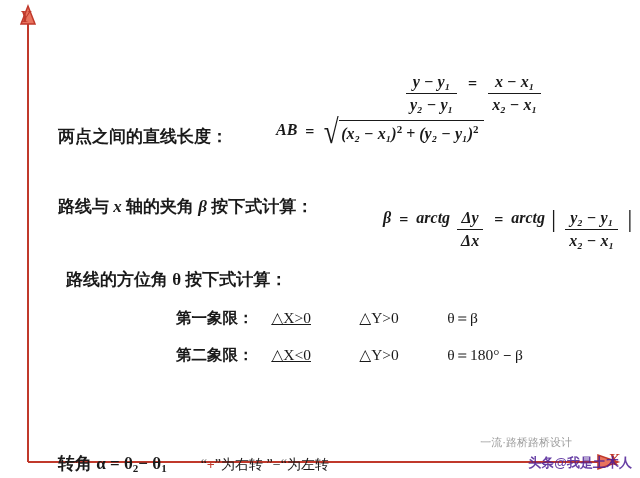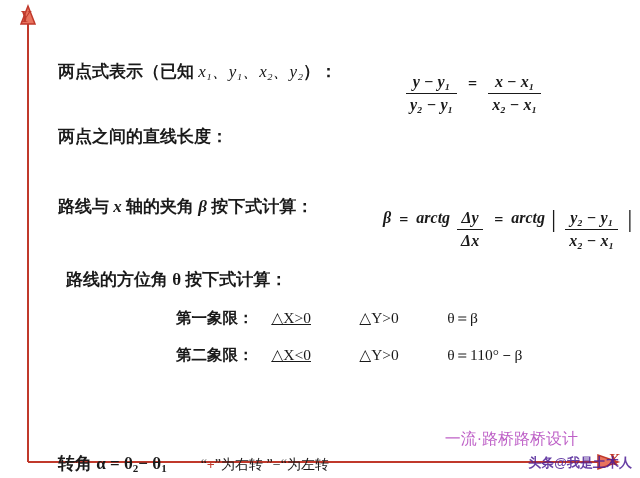--- a/index.html
+++ b/index.html
@@ -167,25 +167,25 @@
     bottom: 6px;
     font-family: "Liberation Sans", sans-serif;
     font-size: 13px;
     color: #4c1d95;
     opacity: 0.85;
     white-space: nowrap;
     font-weight: bold;
   }
   #watermark-ghost {
     position: absolute;
-    right: 62px;
+    right: 68px;
     bottom: 28px;
     font-family: "Liberation Sans", sans-serif;
-    font-size: 16px;
-    color: #a21caf;
+    font-size: 11px;
+    color: #737373;
     opacity: 0.7;
     white-space: nowrap;
   }
 </style>
 </head>
 <body>
 
 <svg id="axis-frame" viewBox="0 0 640 478">
 
   <line x1="28" y1="22" x2="28" y2="462" stroke="#c0392b" stroke-width="2"></line>
@@ -194,37 +194,41 @@
 
   <line x1="28" y1="462" x2="600" y2="462" stroke="#c0392b" stroke-width="2"></line>
 
   <polygon points="618,462 598,455 598,469" fill="#e8735e" stroke="#c0392b" stroke-width="1.5"></polygon>
 </svg>
 <div class="axis-label" id="axis-label-y">Y</div>
 <div class="axis-label" id="axis-label-x">X</div>
 
 <div id="content">
 
-  <div class="line" style="left:0px; top:20px;">
-    <span class="lead"><span>两点式表示（已知 </span><span class="var norm">x₁、y₁、x₂、y₂</span><span>）：</span></span>
-  </div>
   <div class="line math" style="left:345px; top:12px;">
     <span class="frac">
       <span class="num">y − y₁</span>
       <span class="den">y₂ − y₁</span>
     </span>
     <span class="eq">=</span>
     <span class="frac">
       <span class="num">x − x₁</span>
       <span class="den">x₂ − x₁</span>
     </span>
   </div>
 
   <div class="line" style="left:0px; top:85px;">
     <span class="lead">两点之间的直线长度：</span>
+  </div>
+  <div class="line math" style="left:218px; top:78px;">
+    <span>AB</span>
+    <span class="eq">=</span>
+    <span class="radical">
+      <span class="sign">√</span><span class="body"><span>(x₂ − x₁)</span><span class="sup">2</span><span style="font-style:normal;">&nbsp;</span><span style="font-style:normal;">+</span><span style="font-style:normal;">&nbsp;</span><span>(y₂ − y₁)</span><span class="sup">2</span></span>
+    </span>
   </div>
 
   <div class="line" style="left:0px; top:155px;">
     <span class="lead"><span>路线与 </span><span class="var">x</span><span> 轴的夹角 </span><span class="var">β</span><span> 按下式计算：</span></span>
   </div>
   <div class="line math" style="left:325px; top:148px;">
     <span>β</span>
     <span class="eq">=</span>
     <span>arctg</span>
     <span class="frac">
@@ -249,21 +253,21 @@
     <span class="qname"><span>第</span><span>一</span><span>象限：</span></span>
     <span class="qcell c-dx" style="padding-left:14px;">△X&gt;0</span>
     <span class="qcell c-dy">△Y&gt;0</span>
     <span class="qcell">θ＝β</span>
   </div>
 
   <div class="quad" style="left:118px; top:305px;">
     <span class="qname"><span>第</span><span>二</span><span>象限：</span></span>
     <span class="qcell c-dx" style="padding-left:14px;">△X&lt;0</span>
     <span class="qcell c-dy">△Y&gt;0</span>
-    <span class="qcell">θ＝110°－β</span>
+    <span class="qcell">θ＝180°－β</span>
   </div>
 
 
 
   <div class="line turn" style="left:0px; top:412px;">
     <span class="lead"><span>转角 α = θ</span><span class="sub">2</span><span>− θ</span><span class="sub">1</span></span>
     <span style="display:inline-block; width:26px;"></span>
     <span class="lead norm" style="font-size:14px;"><span>“</span><span class="redplus">+</span><span>”为右转</span><span>   ”−“</span><span>为左转</span></span>
   </div>
 

